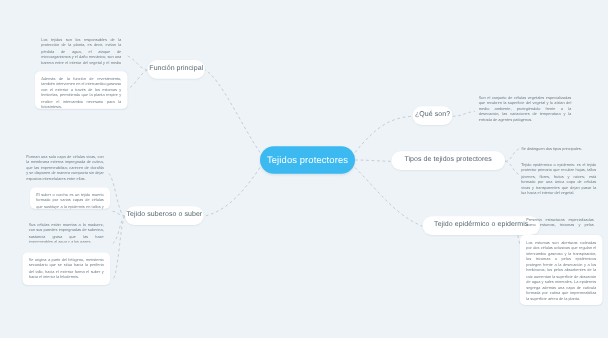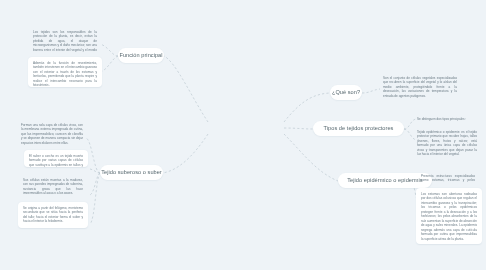--- a/index.html
+++ b/index.html
@@ -113,20 +113,21 @@
       <path d="M 362 93 C 370 93, 372 90, 380 89"></path>
 
       <path d="M 404 129 C 410 129, 410 120, 416 119"></path>
       <path d="M 404 129 C 410 130, 410 138, 416 140"></path>
 
       <path d="M 410 181 C 416 181, 414 176, 420 175"></path>
       <path d="M 410 181 C 416 183, 414 200, 420 203"></path>
     </g>
   </svg>
 
+  <div class="node node-center" style="left: 208px; top: 117px; width: 76px; background: rgb(59, 185, 240); color: rgb(255, 255, 255);">Tejidos protectores</div>
 
   <div class="node node-branch" style="left:118px; top:48px; width:46px;">Función principal</div>
 
   <div class="node node-branch" style="left:100px; top:165px; width:63px;">Tejido suberoso o suber</div>
 
   <div class="node node-branch" style="left:330px; top:85px; width:32px;">¿Qué son?</div>
 
   <div class="node node-branch" style="left:313px; top:121px; width:91px;">Tipos de tejidos protectores</div>
 
   <div class="node node-branch" style="left:338px; top:173px; width:94px;">Tejido epidérmico o epidermis</div>

